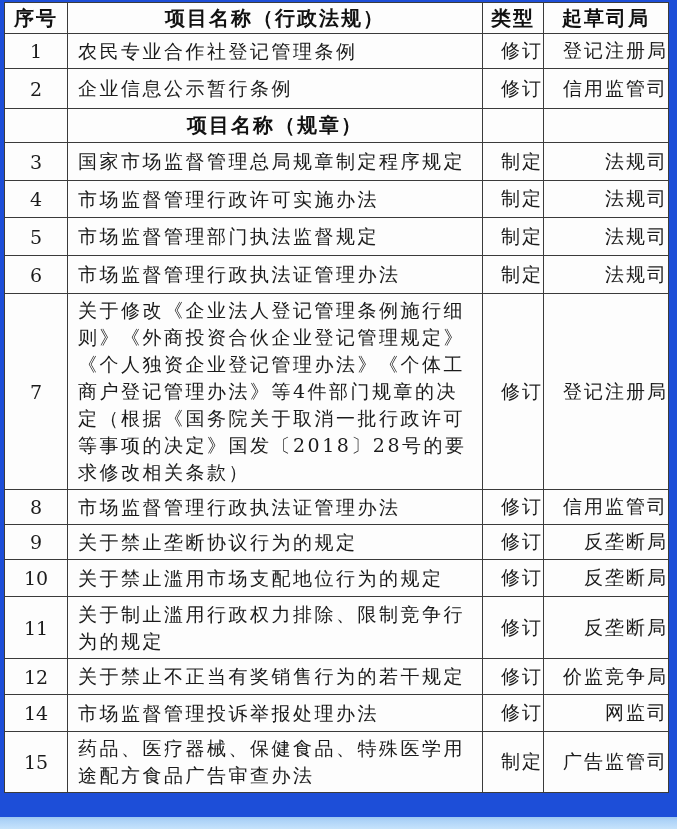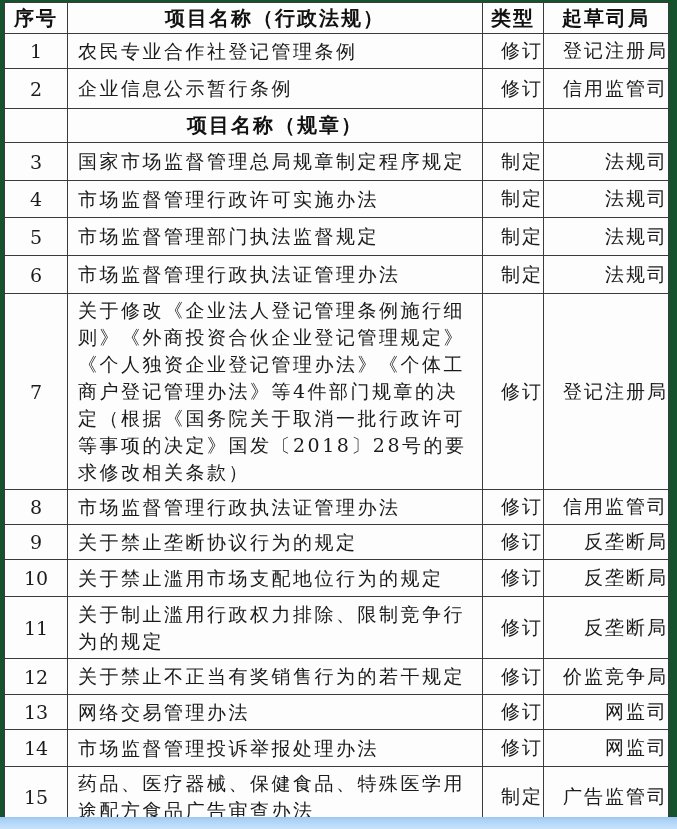--- a/index.html
+++ b/index.html
@@ -5,21 +5,21 @@
   html, body {
     margin: 0;
     padding: 0;
     background: #ffffff;
   }
   .page {
     position: relative;
     width: 677px;
     height: 829px;
     overflow: hidden;
-    background: #14532d;
+    background: #1d4ed8;
     font-family: "DejaVu Serif", "Liberation Serif", serif;
     color: #1b1b1b;
   }
   table.reg-table {
     position: absolute;
     left: 4px;
     top: 2px;
     width: 664px;
     border-collapse: collapse;
     table-layout: fixed;
@@ -180,26 +180,20 @@
         <td class="cell-name">关于制止滥用行政权力排除、限制竞争行为的规定</td>
         <td class="cell-type">修订</td>
         <td class="cell-dept">反垄断局</td>
       </tr>
       <tr class="h-36">
         <td class="cell-no">12</td>
         <td class="cell-name">关于禁止不正当有奖销售行为的若干规定</td>
         <td class="cell-type">修订</td>
         <td class="cell-dept">价监竞争局</td>
       </tr>
-      <tr class="h-35">
-        <td class="cell-no">13</td>
-        <td class="cell-name">网络交易管理办法</td>
-        <td class="cell-type">修订</td>
-        <td class="cell-dept">网监司</td>
-      </tr>
       <tr class="h-37">
         <td class="cell-no">14</td>
         <td class="cell-name">市场监督管理投诉举报处理办法</td>
         <td class="cell-type">修订</td>
         <td class="cell-dept">网监司</td>
       </tr>
       <tr class="h-last">
         <td class="cell-no">15</td>
         <td class="cell-name">药品、医疗器械、保健食品、特殊医学用途配方食品广告审查办法</td>
         <td class="cell-type">制定</td>

